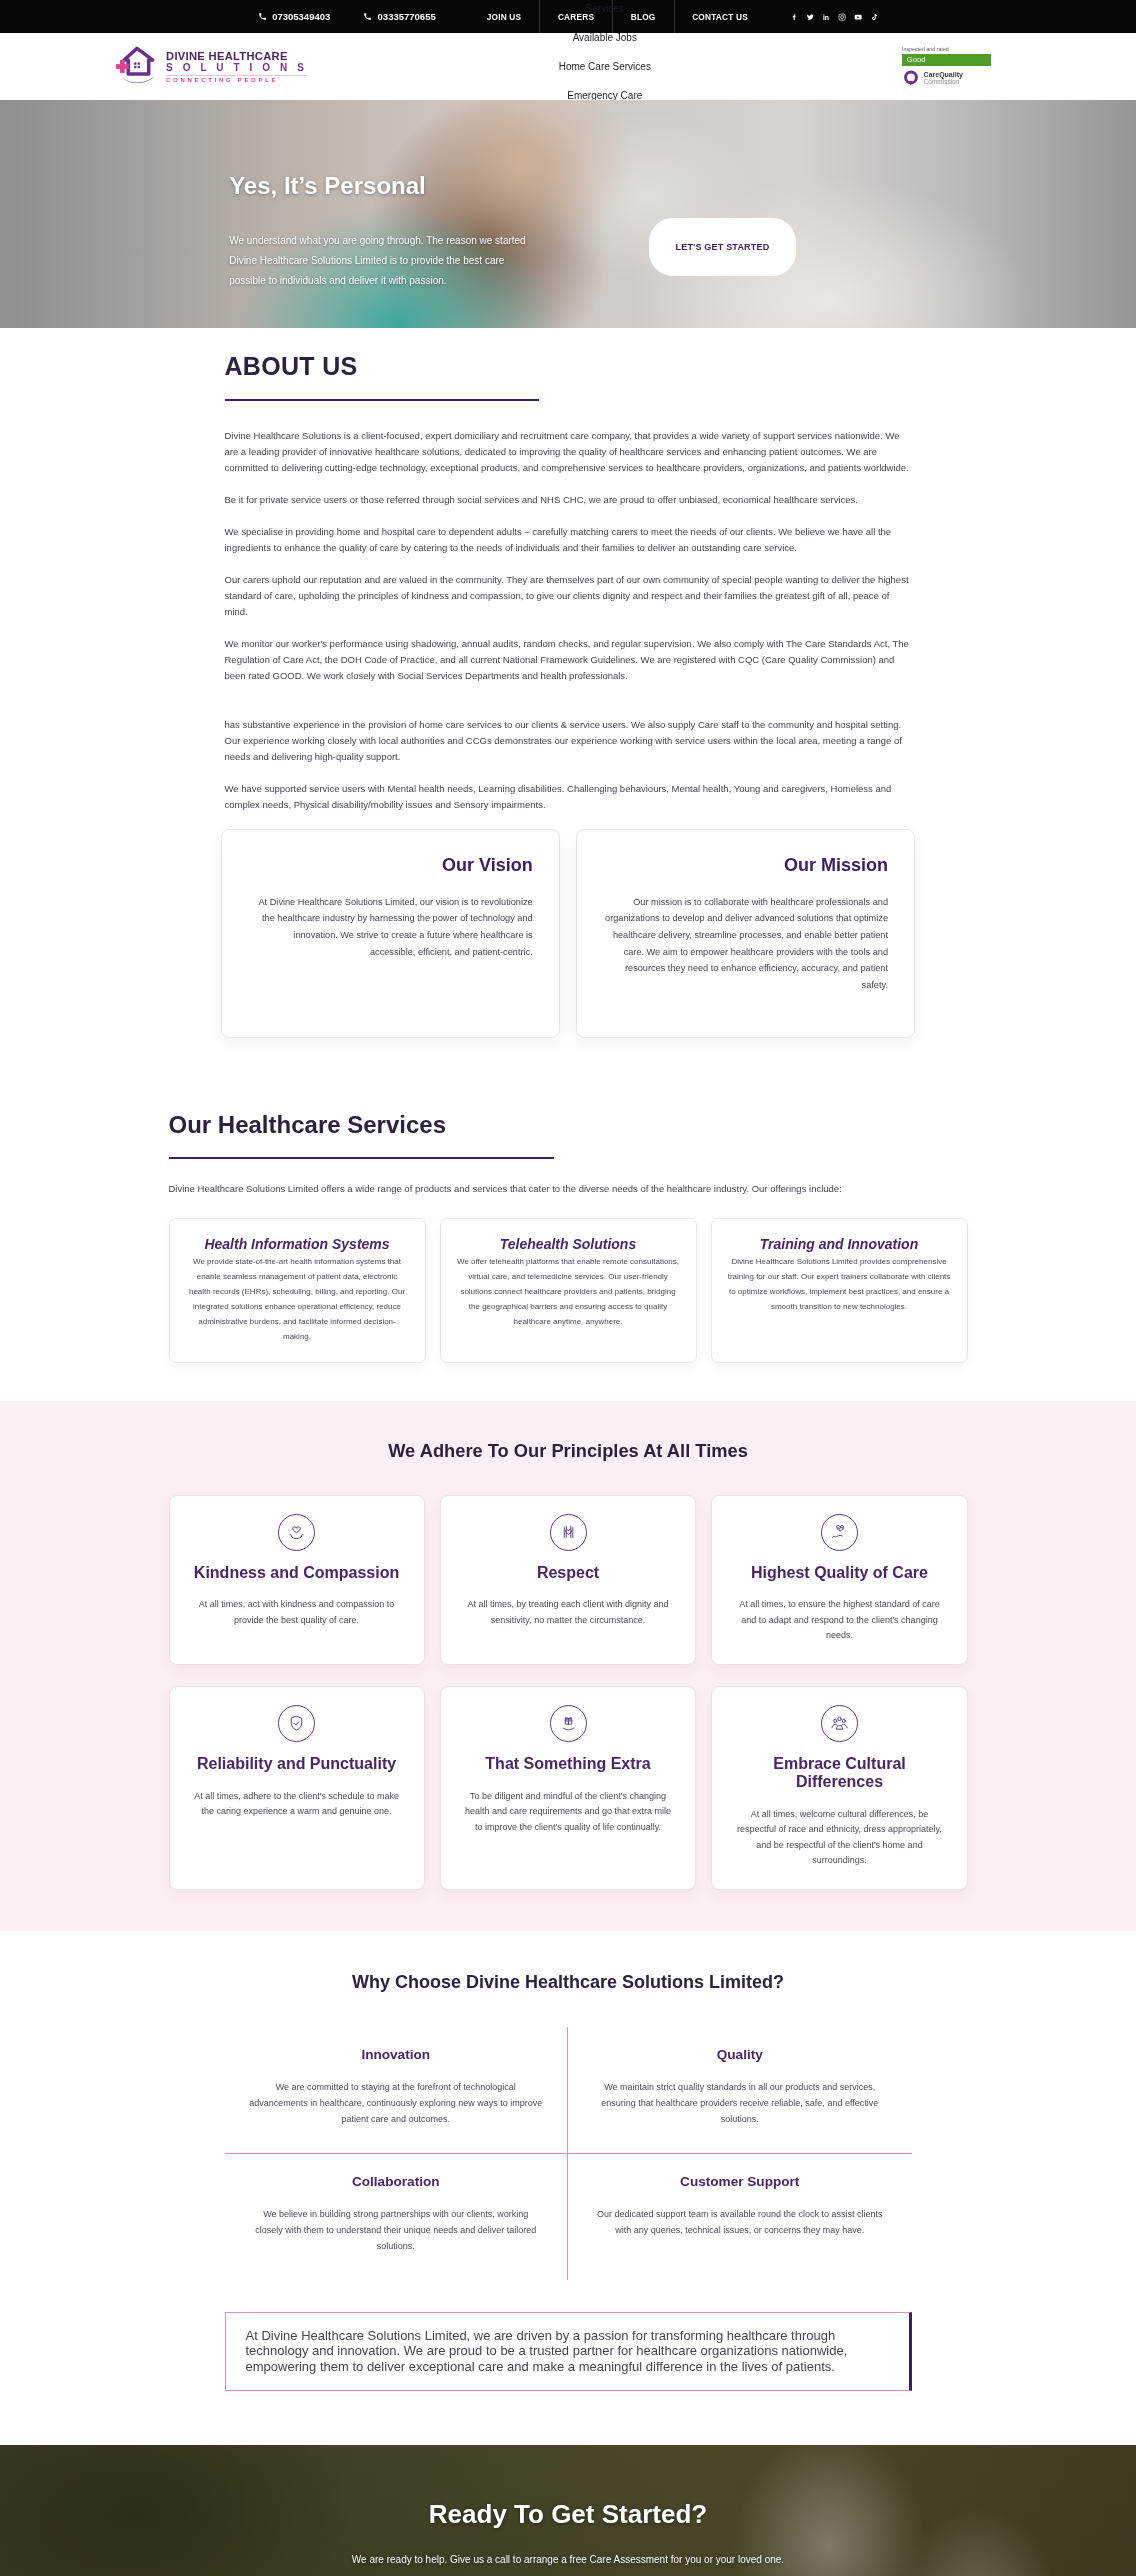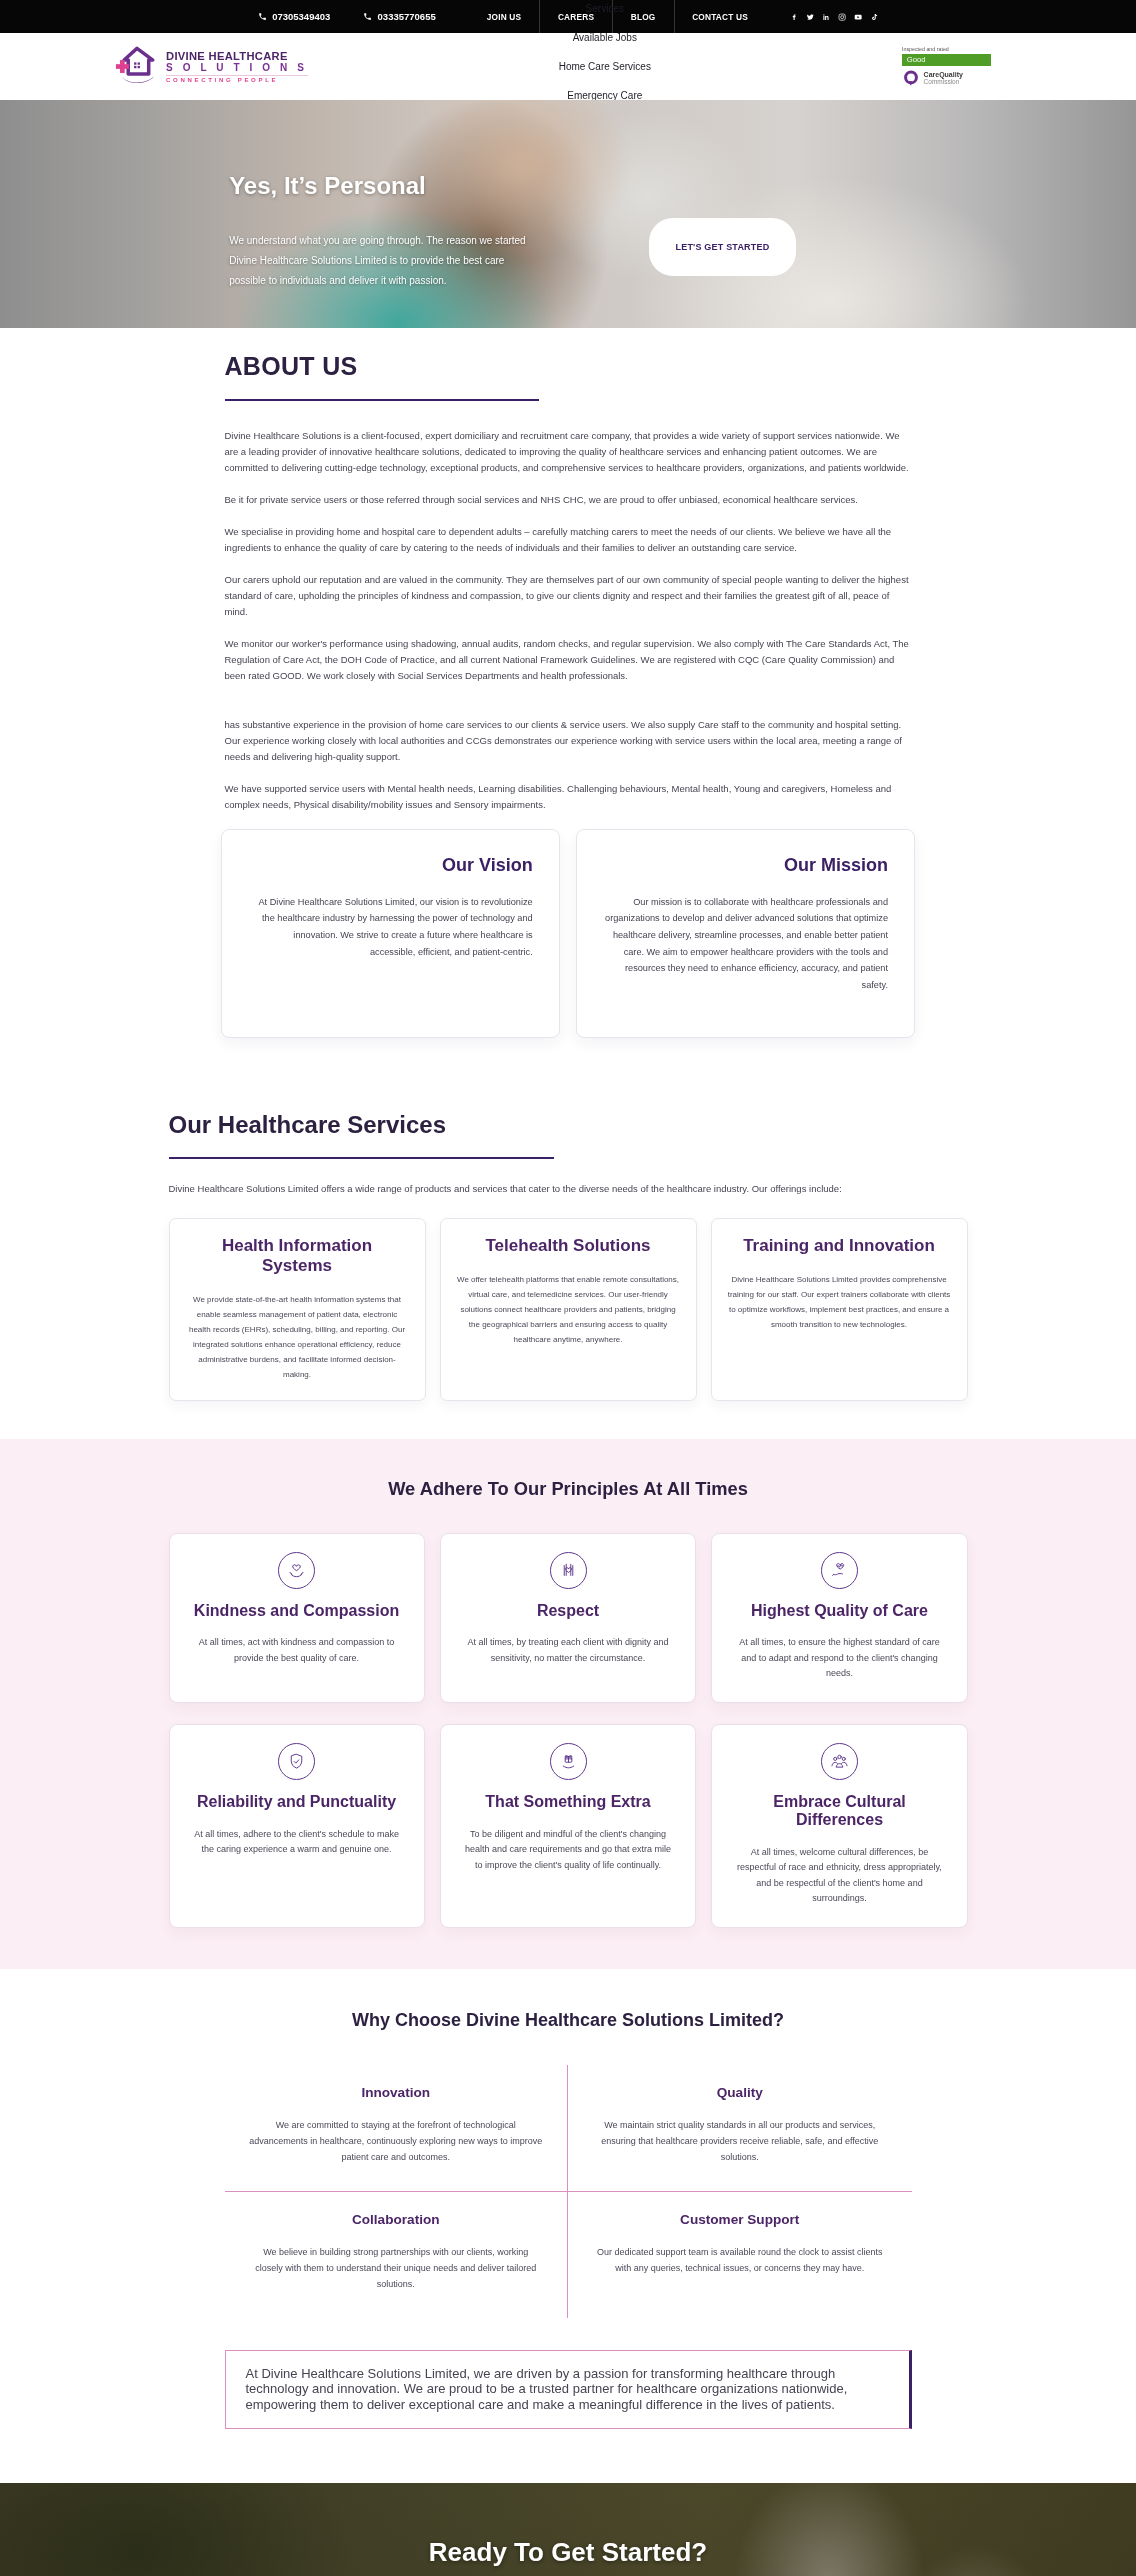--- a/index.html
+++ b/index.html
@@ -90,21 +90,21 @@
   .services { padding: 46px 0 38px 0; }
   .services h2 { color: #2c2140; font-size: 24px; font-weight: bold; }
   .services .rule { width: 385px; margin: 18px 0 24px 0; }
   .services .intro { font-size: 9.5px; color: #474352; margin-bottom: 24px; }
   .svc-row { display: flex; gap: 14px; }
   .svc-card {
     flex: 1; background: #fff; border: 0.6px solid #e6e4ec; border-radius: 7px;
     box-shadow: 0 4.7px 12px rgba(60,40,90,.05);
     padding: 16.6px 15.4px 18px 15.4px; text-align: center; min-height: 124px;
   }
-  .svc-card h3 { color: #4b2566; font-size: 17px; font-weight: bold; margin-bottom: 16px; }
+  .svc-card h3 { color: #4b2566; font-size: 14px; font-weight: bold; margin-bottom: 2px; font-style: italic; }
   .svc-card p { font-size: 8px; line-height: 15px; color: #4c4858; }
 
   
   .principles { background: #fceef5; padding: 39px 0 41px 0; }
   .principles h2 { text-align: center; color: #2c2140; font-size: 18.3px; font-weight: bold; margin-bottom: 33px; }
   .pr-row { display: flex; gap: 15.4px; margin-bottom: 21px; }
   .pr-row:last-child { margin-bottom: 0; }
   .pr-card {
     flex: 1; background: #fff; border: 0.6px solid #eadfe8; border-radius: 8.3px;
     box-shadow: 0 6px 13px rgba(120,60,110,.06);

